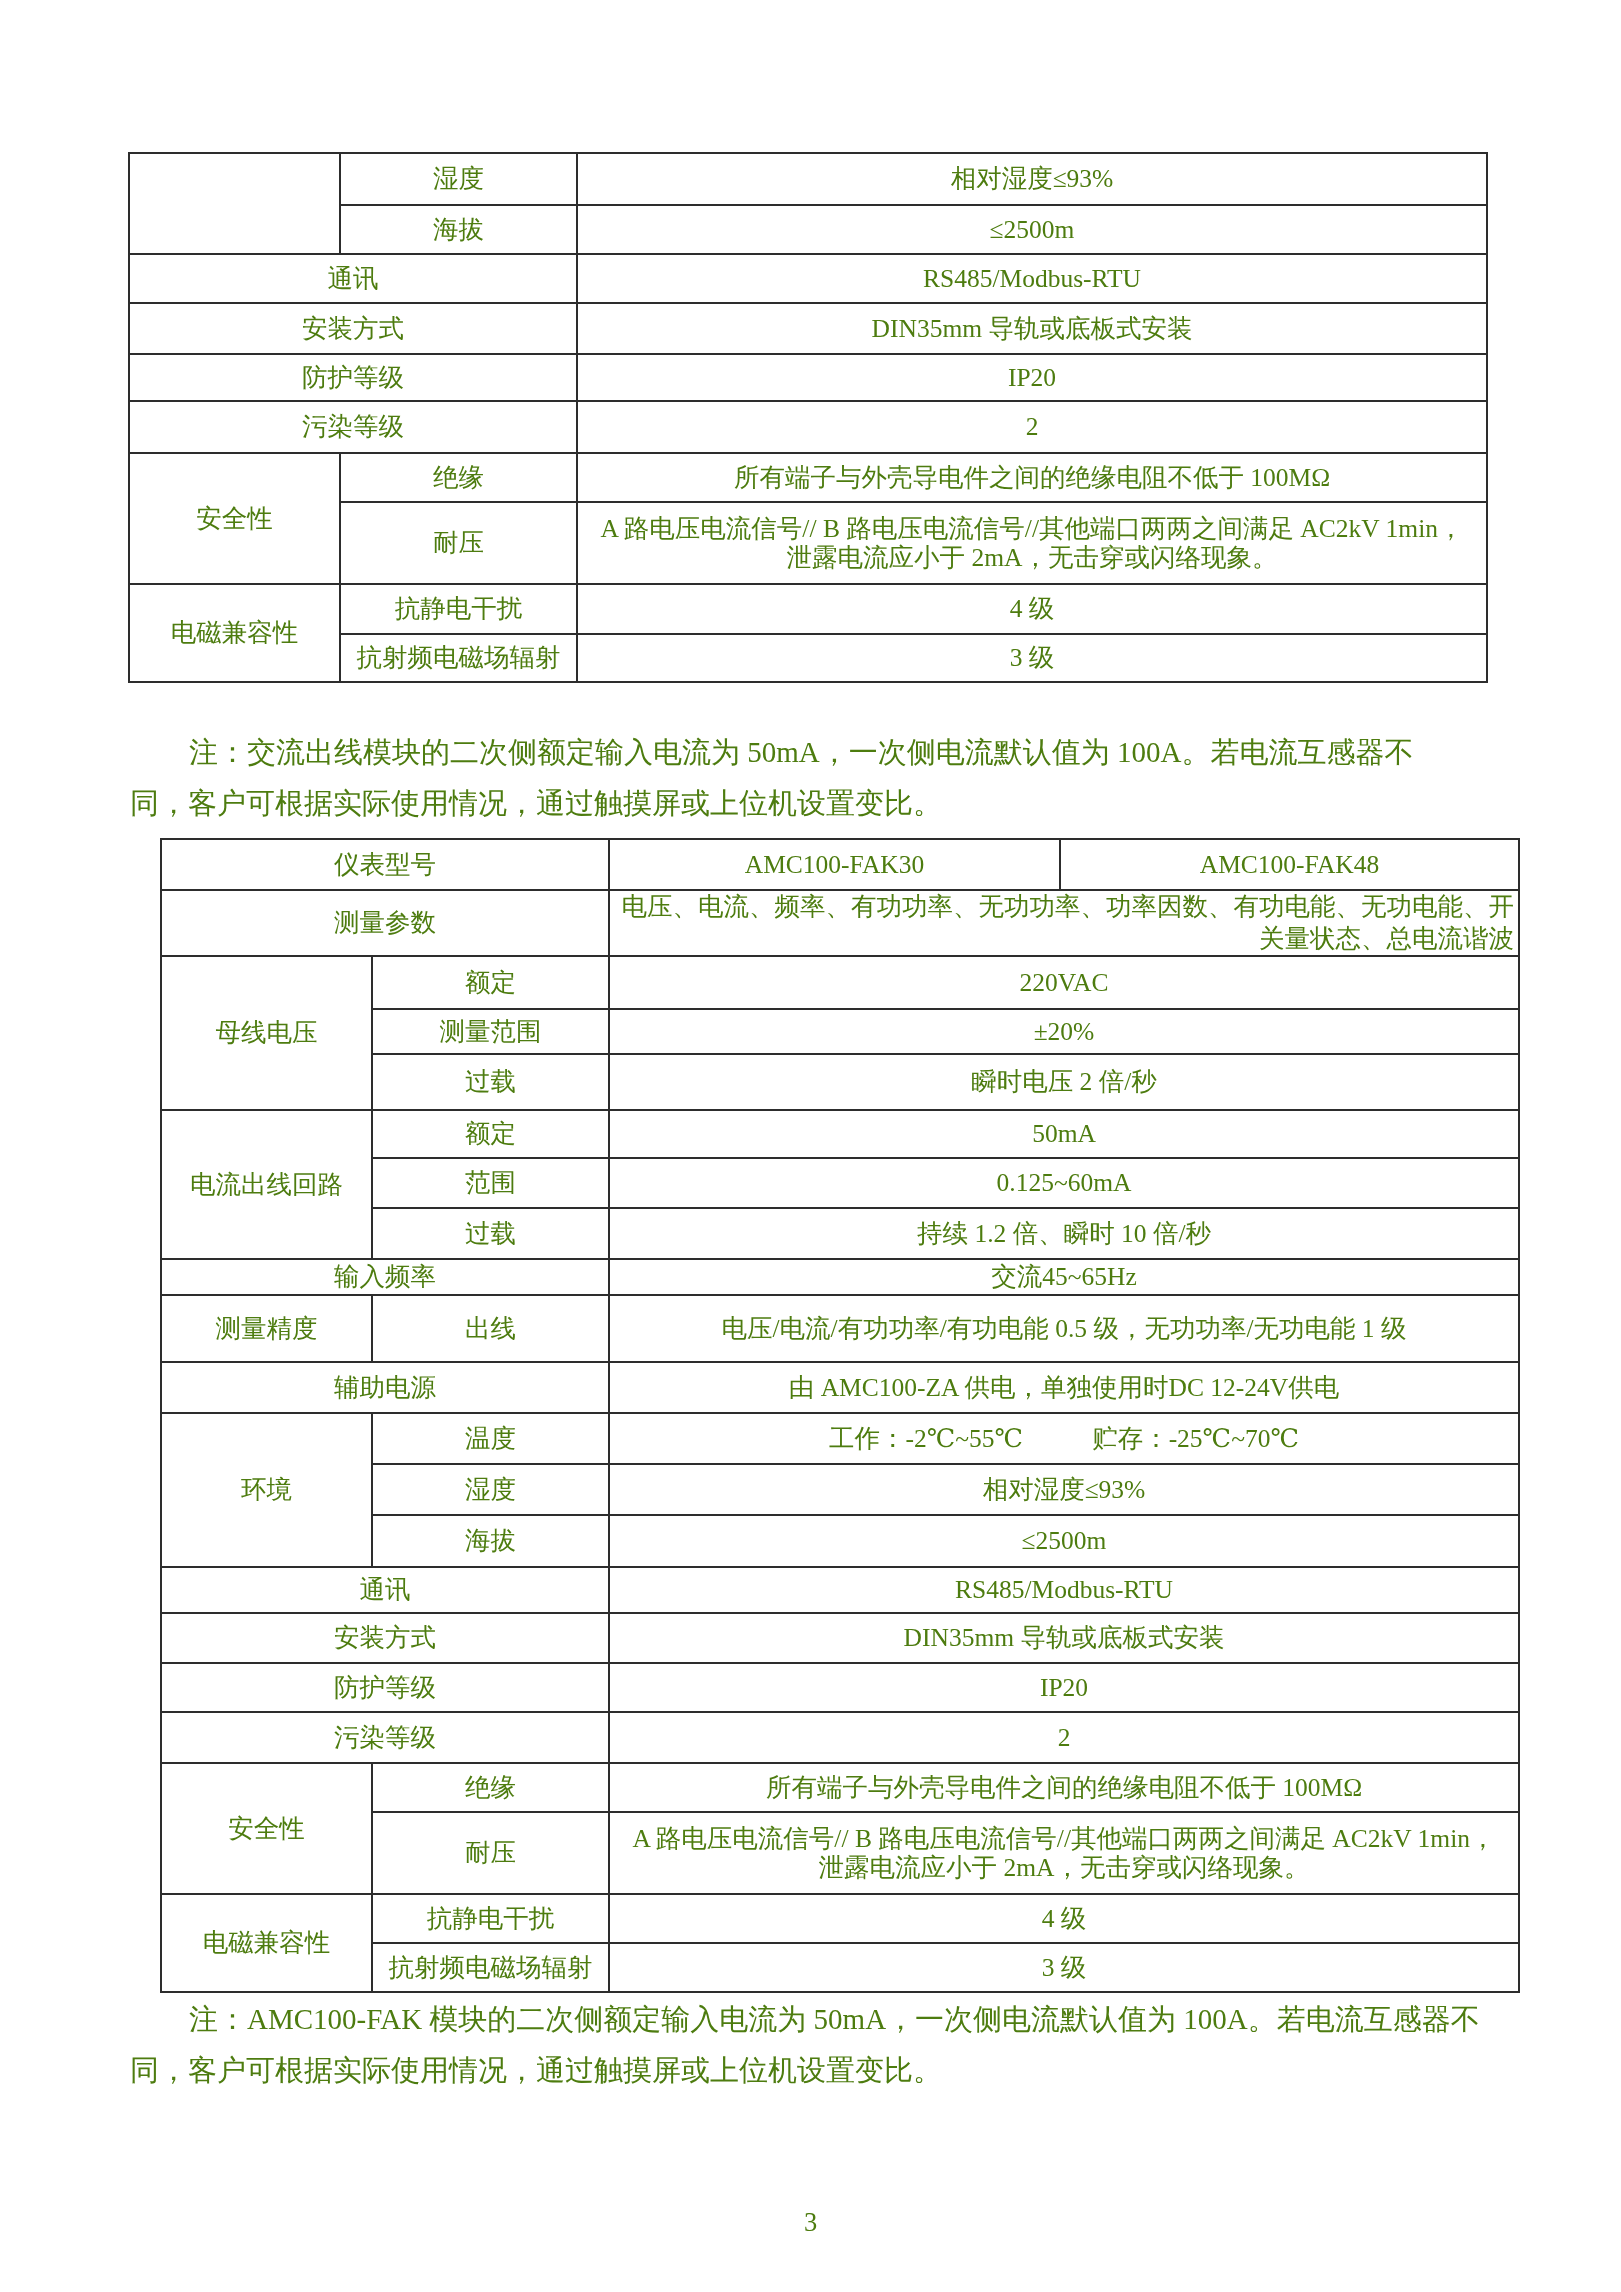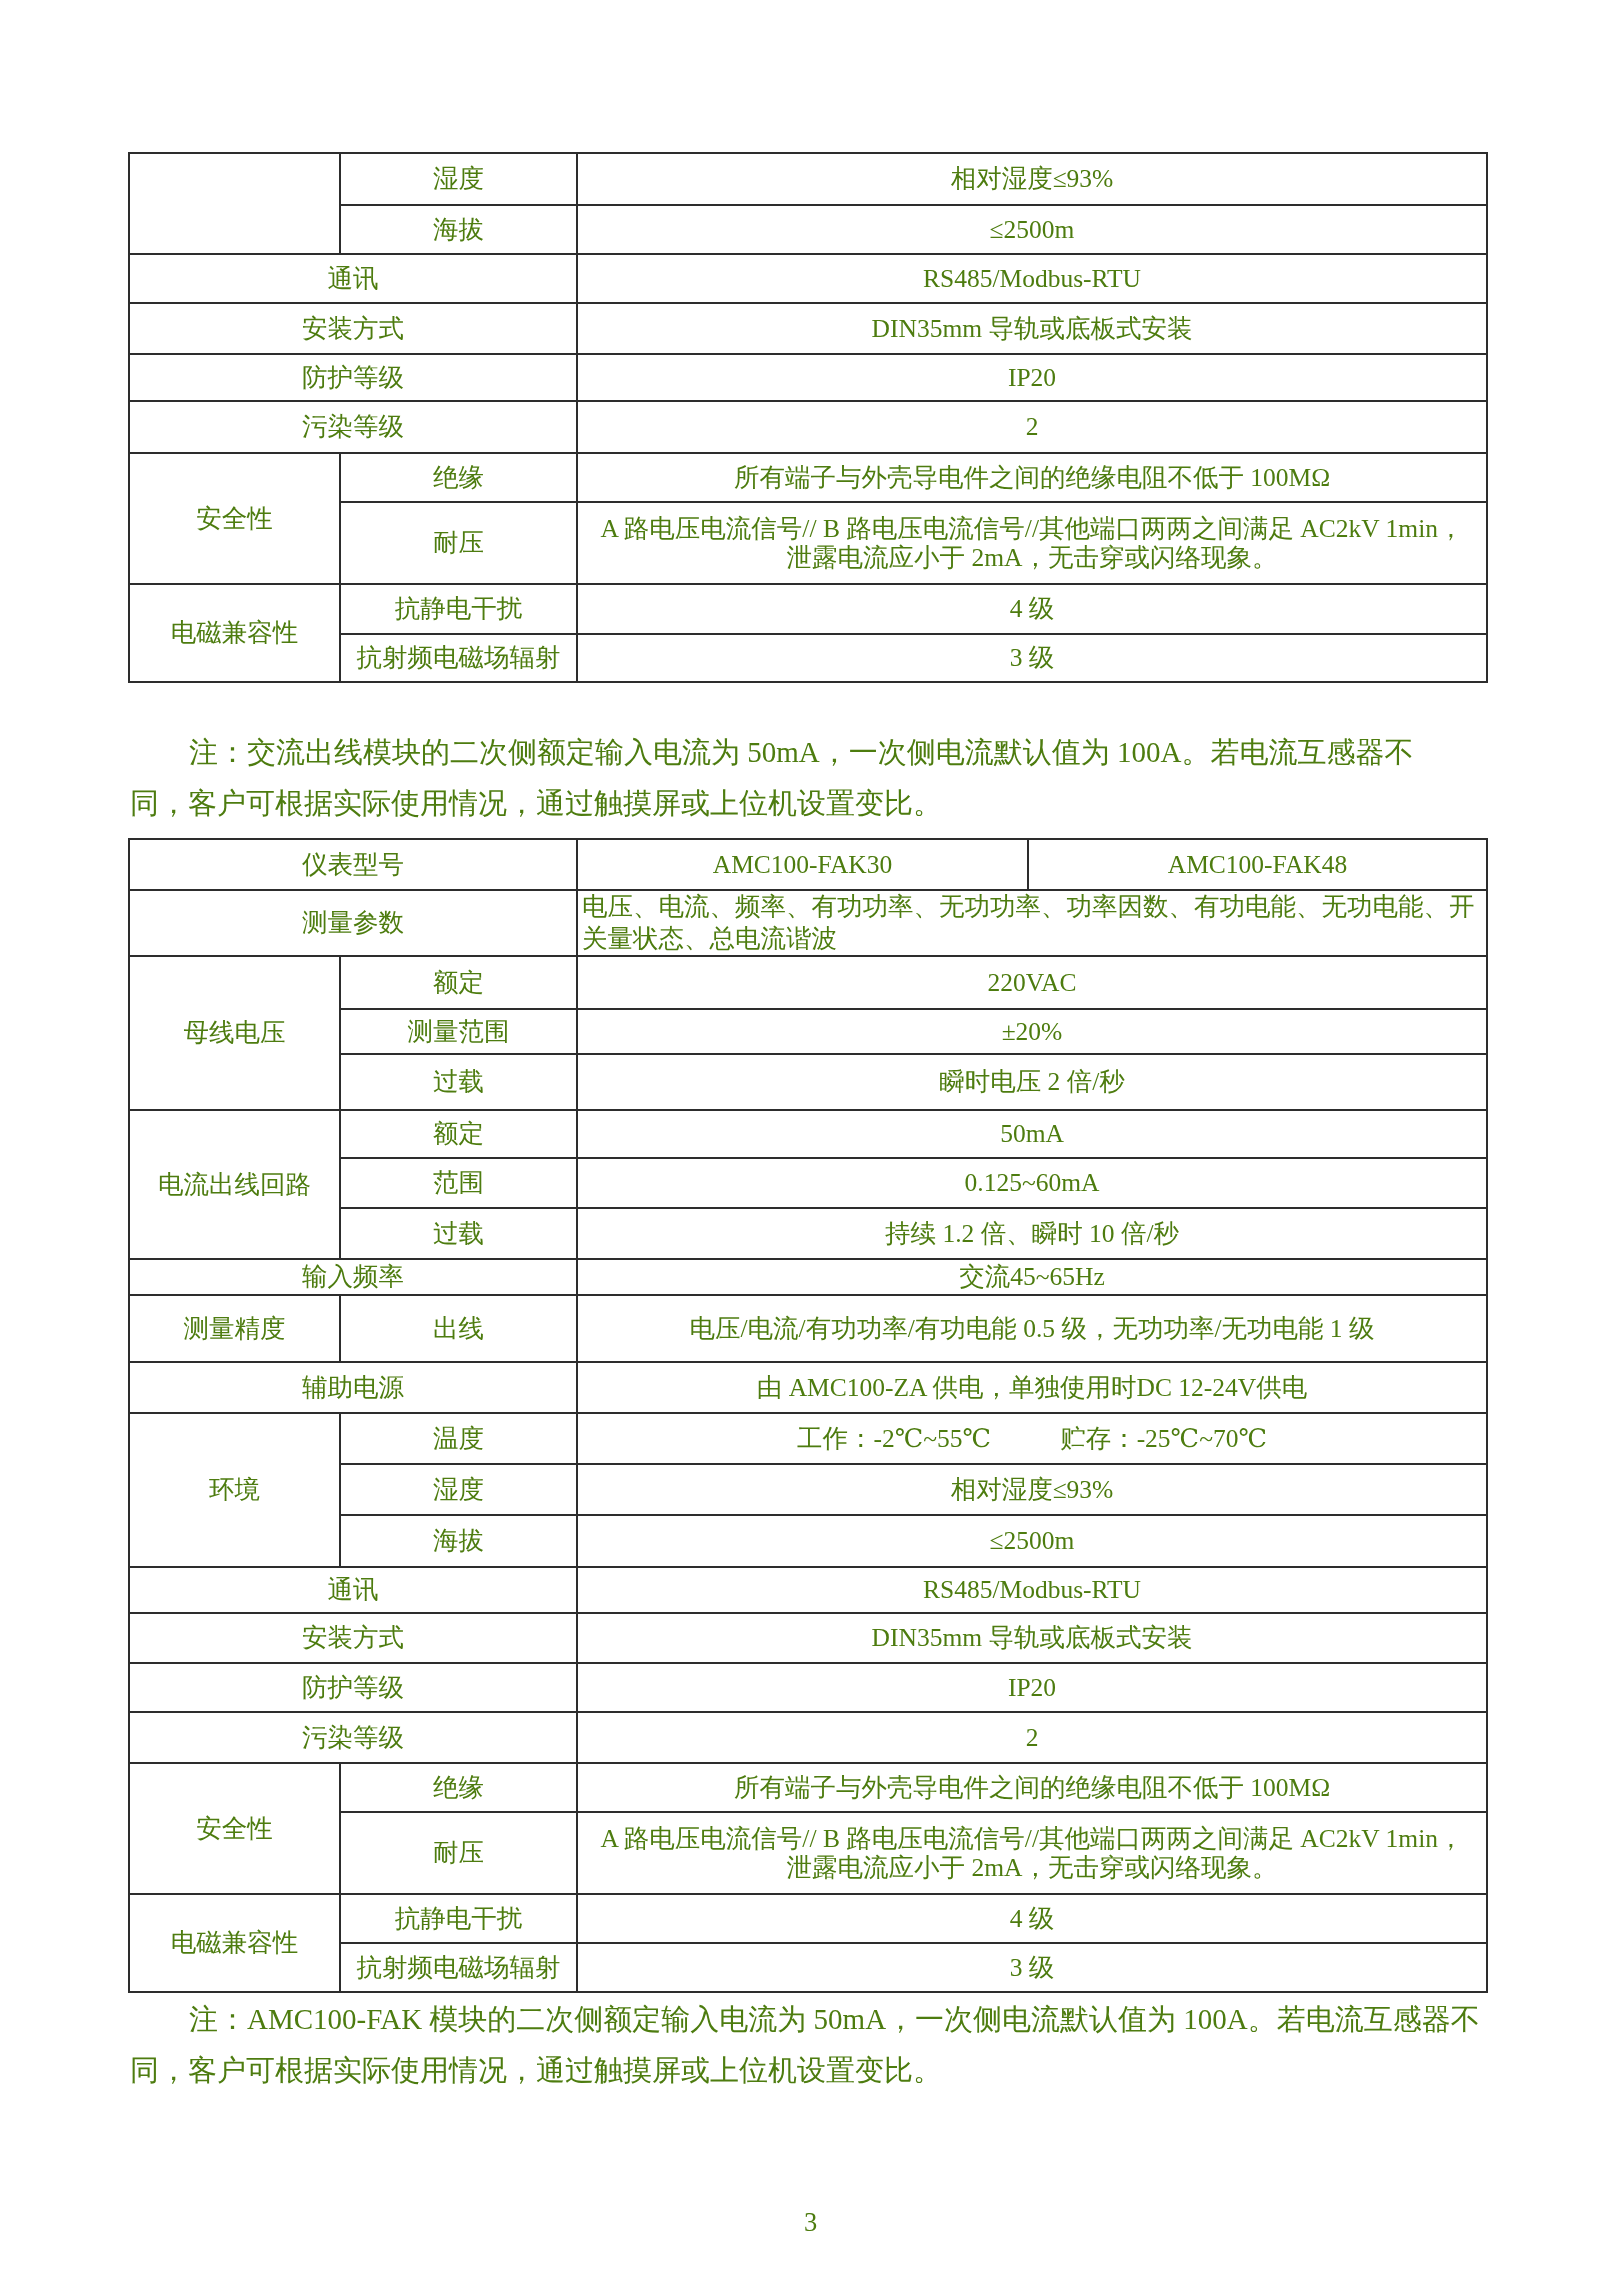--- a/index.html
+++ b/index.html
@@ -12,33 +12,33 @@
     color:#4d7c0f;
   }
   table.spec {
     position:absolute;
     left:128px;
     width:1360px;
     border-collapse:collapse;
     table-layout:fixed;
   }
   #table1 { top:152px; }
-  #table2 { top:838px; }
+  #table2 { top:838px;margin-left:32px; }
   .spec td {
     border:2px solid #2d2d2d;
     text-align:center;
     vertical-align:middle;
     font-size:25.5px;
     line-height:1.3;
     padding:0 5.9px;
     overflow:hidden;
     word-break:break-all;
   }
   .spec td.left-text {
-    text-align:left;
+    text-align:right;
     line-height:32px;
     padding:0 3.9px;
   }
   .spec td.long-center {
     line-height:29px;
     padding:0 11.8px;
   }
   .temp-gap { margin-left:69px; }
   .note {
     position:absolute;

